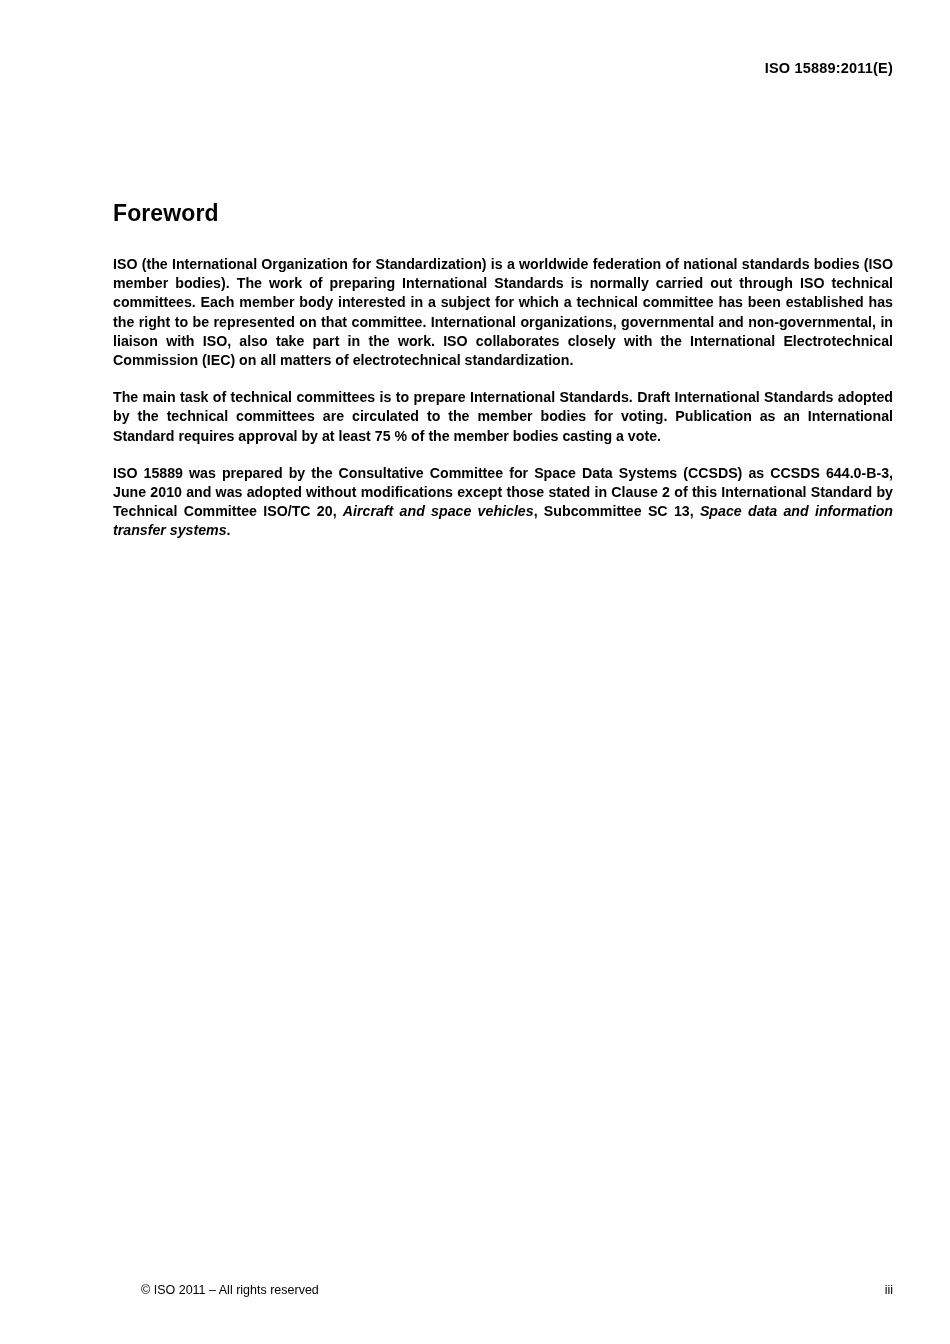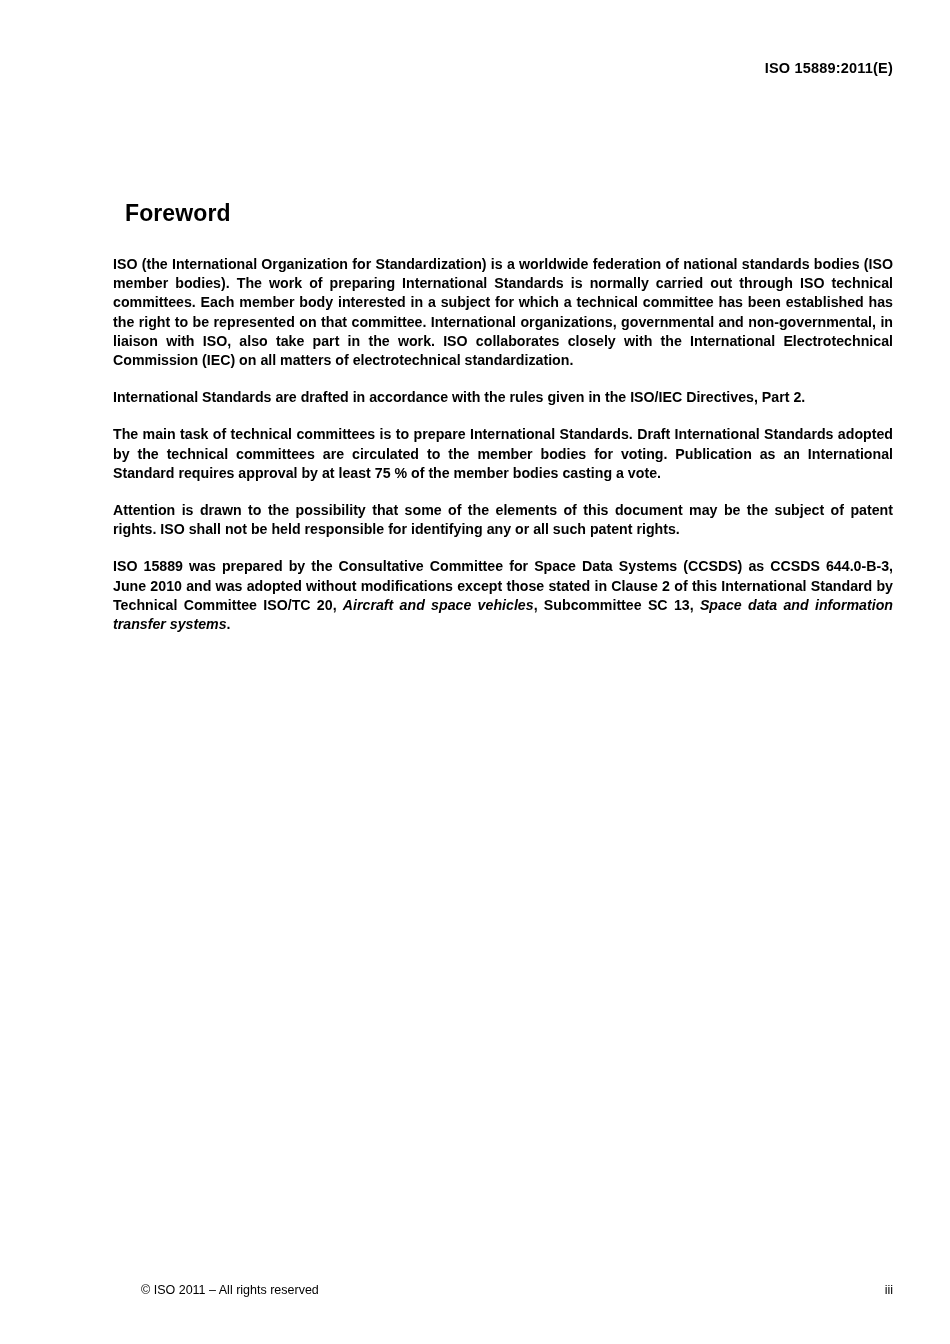--- a/index.html
+++ b/index.html
@@ -39,21 +39,21 @@
   .content {
     position: absolute;
     top: 200px;
     left: 113px;
     width: 780px;
   }
 
   .doc-title {
     font-size: 23px;
     font-weight: bold;
-    margin: 0 0 28px 12px;
+    margin: 0 0 28px 0;
     letter-spacing: 0.1px;
   }
 
   p.para {
     font-size: 14.2px;
     line-height: 19.2px;
     margin: 0 0 18px 0;
     text-align: justify;
     text-justify: inter-word;
     font-weight: bold;
@@ -93,23 +93,21 @@
 
 <div class="page">
 
   <div class="header">ISO 15889:2011(E)</div>
 
   <div class="content">
 
     <h1 class="doc-title">Foreword</h1>
 
     <p class="para">ISO (the International Organization for Standardization) is a worldwide federation of national standards bodies (ISO member bodies). The work of preparing International Standards is normally carried out through ISO technical committees. Each member body interested in a subject for which a technical committee has been established has the right to be represented on that committee. International organizations, governmental and non-governmental, in liaison with ISO, also take part in the work. ISO collaborates closely with the International Electrotechnical Commission (IEC) on all matters of electrotechnical standardization.</p>
-    <p class="para">International Standards are drafted in accordance with the rules given in the ISO/IEC Directives, Part 2.</p>
     <p class="para">The main task of technical committees is to prepare International Standards. Draft International Standards adopted by the technical committees are circulated to the member bodies for voting. Publication as an International Standard requires approval by at least 75 % of the member bodies casting a vote.</p>
-    <p class="para">Attention is drawn to the possibility that some of the elements of this document may be the subject of patent rights. ISO shall not be held responsible for identifying any or all such patent rights.</p>
 
     <p class="para"><span>ISO 15889 was prepared by the Consultative Committee for Space Data Systems (CCSDS) as CCSDS 644.0-B-3, June 2010 and was adopted without modifications except those stated in Clause 2 of this International Standard by Technical Committee ISO/TC 20, </span><span class="italic">Aircraft and space vehicles</span><span>, Subcommittee SC 13, </span><span class="italic">Space data and information transfer systems</span><span>.</span></p>
 
   </div>
 
   <div class="footer">
     <div class="footer-left">© ISO 2011 – All rights reserved</div>
     <div class="footer-right">iii</div>
   </div>
 

